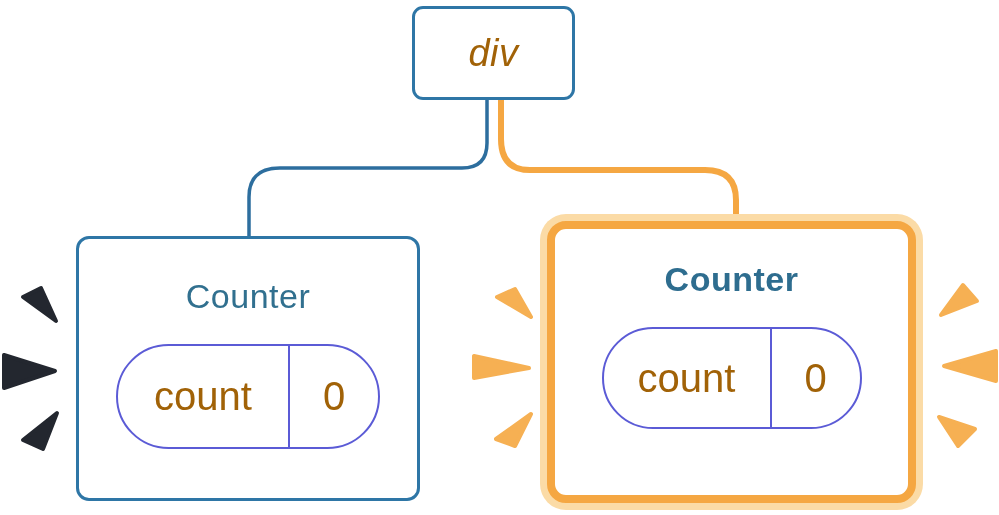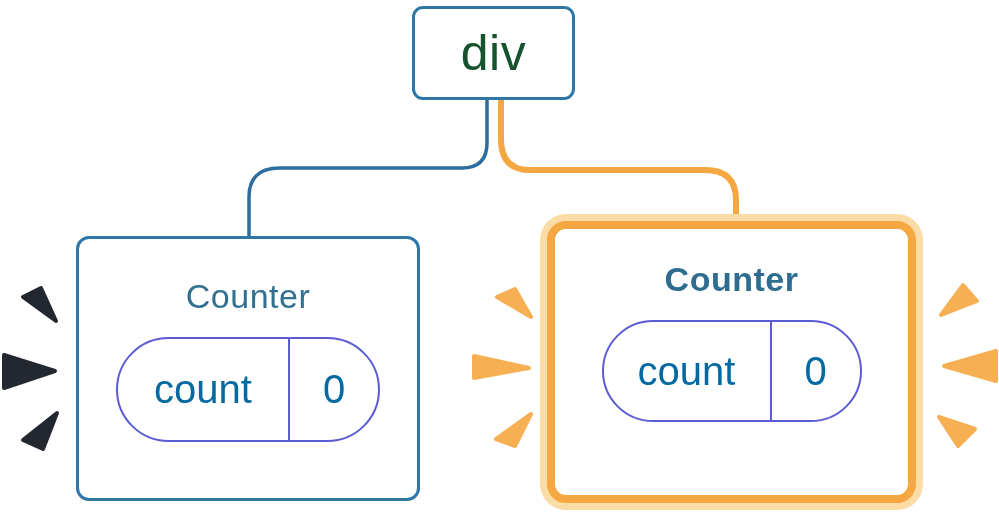--- a/index.html
+++ b/index.html
@@ -7,21 +7,21 @@
     position:relative;width:999px;height:515px;overflow:hidden;background:#ffffff;
     font-family:"Liberation Sans", sans-serif;
   }
   .wires{position:absolute;left:0;top:0;z-index:0;}
   
   .root-node{
     position:absolute;left:412px;top:6px;width:163px;height:94px;box-sizing:border-box;
     background:#fff;border:3.5px solid #2E76A6;border-radius:11px;z-index:2;
     display:flex;align-items:center;justify-content:center;
   }
-  .root-node .label{font-size:50px;color:#14532d;font-weight:400;letter-spacing:.5px;}
+  .root-node .label{font-size:38px;color:#a16207;font-weight:400;letter-spacing:.5px;font-style:italic;}
   
   .card-left{
     position:absolute;left:76px;top:236px;width:344px;height:265px;box-sizing:border-box;
     background:#fff;border:3px solid #2E76A6;border-radius:13px;z-index:1;
     display:flex;flex-direction:column;align-items:center;
   }
   .card-title{font-size:34px;color:#31708F;line-height:1;margin-top:40px;letter-spacing:.5px;}
   .card-left .card-title{font-weight:400;}
   
   .card-right-glow{
@@ -30,22 +30,22 @@
   }
   .card-right{
     width:100%;height:100%;box-sizing:border-box;background:#fff;
     border:8px solid #F5A742;border-radius:19px;
     display:flex;flex-direction:column;align-items:center;
   }
   .card-right .card-title{font-weight:700;margin-top:33px;color:#2E6D8F;}
   
   .pill{
     box-sizing:border-box;border:2px solid #5B5BD6;border-radius:54px;background:#fff;
-    display:flex;align-items:stretch;overflow:hidden;margin-top:24px;
-    color:#0369a1;font-size:40px;
+    display:flex;align-items:stretch;overflow:hidden;margin-top:31px;
+    color:#a16207;font-size:40px;
   }
   .card-left .pill{width:264px;height:105px;}
   .card-right .pill{width:260px;height:102px;}
   .pill .key{flex:1;display:flex;align-items:center;justify-content:center;}
   .pill .val{width:88px;border-left:2px solid #5B5BD6;display:flex;align-items:center;justify-content:center;}
 </style>
 </head>
 <body>
 
 <div class="stage">

